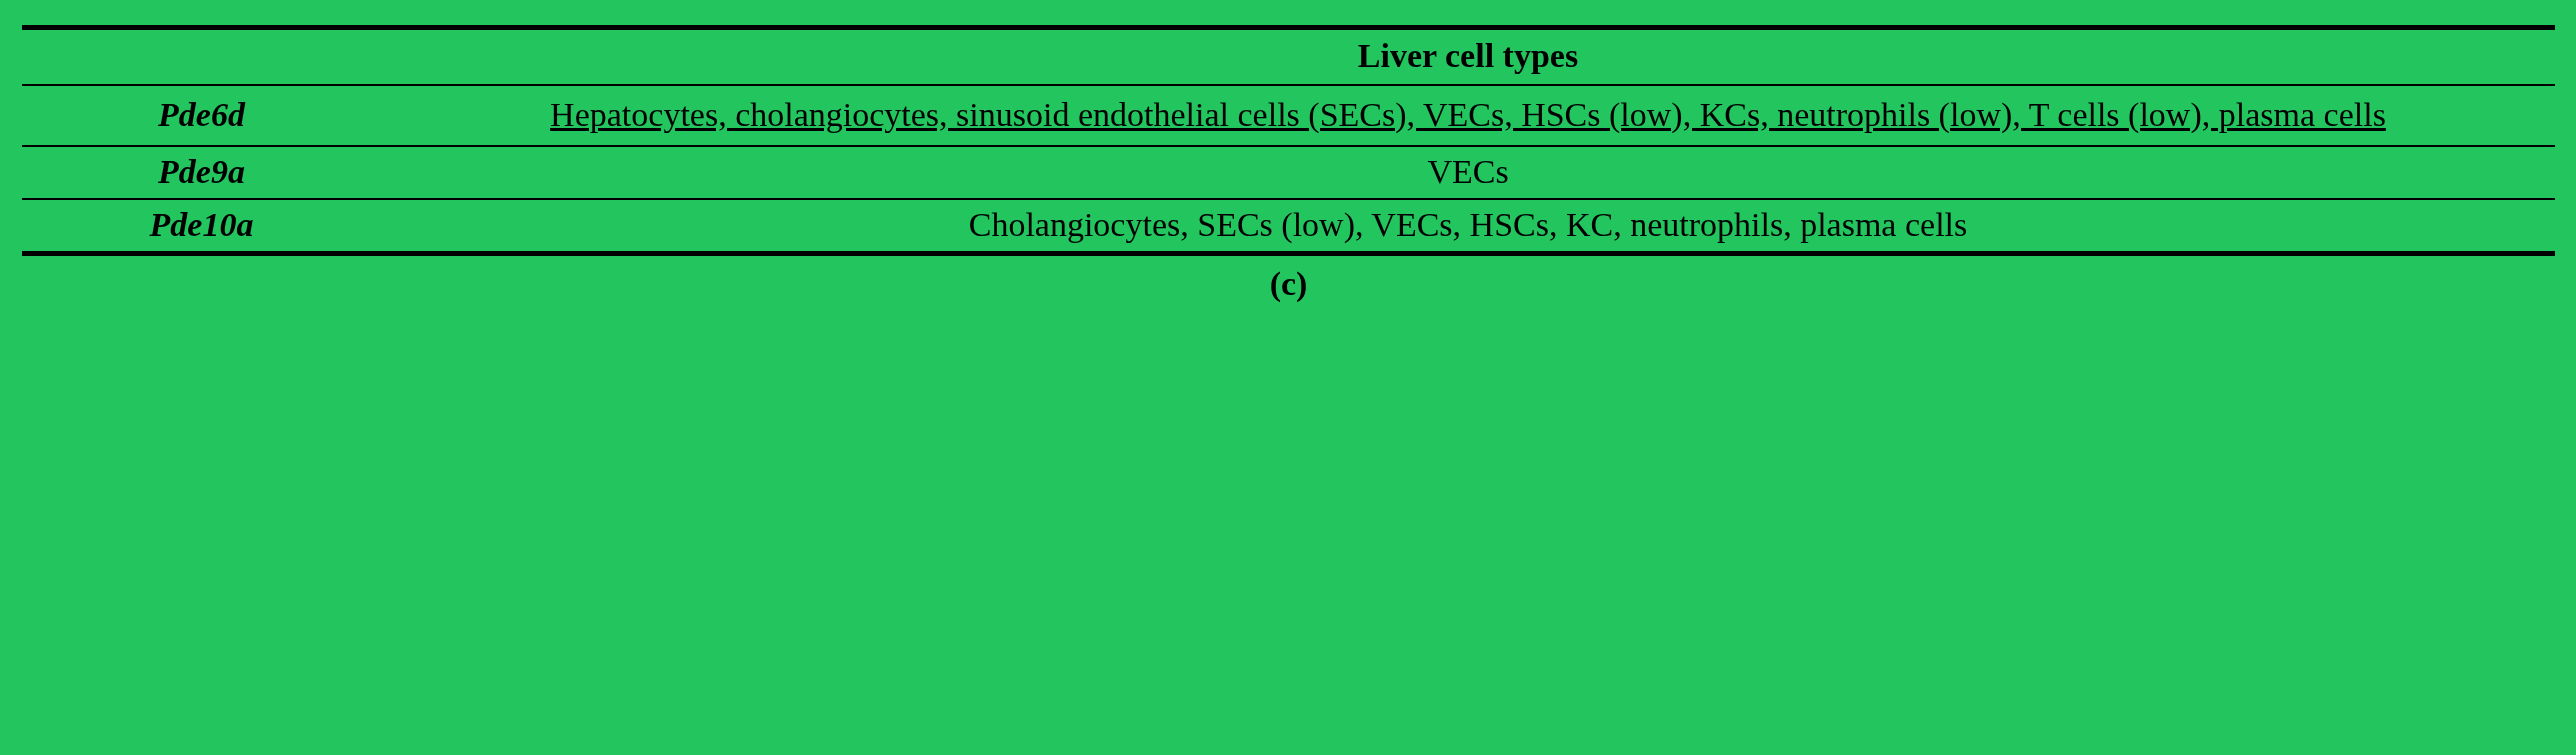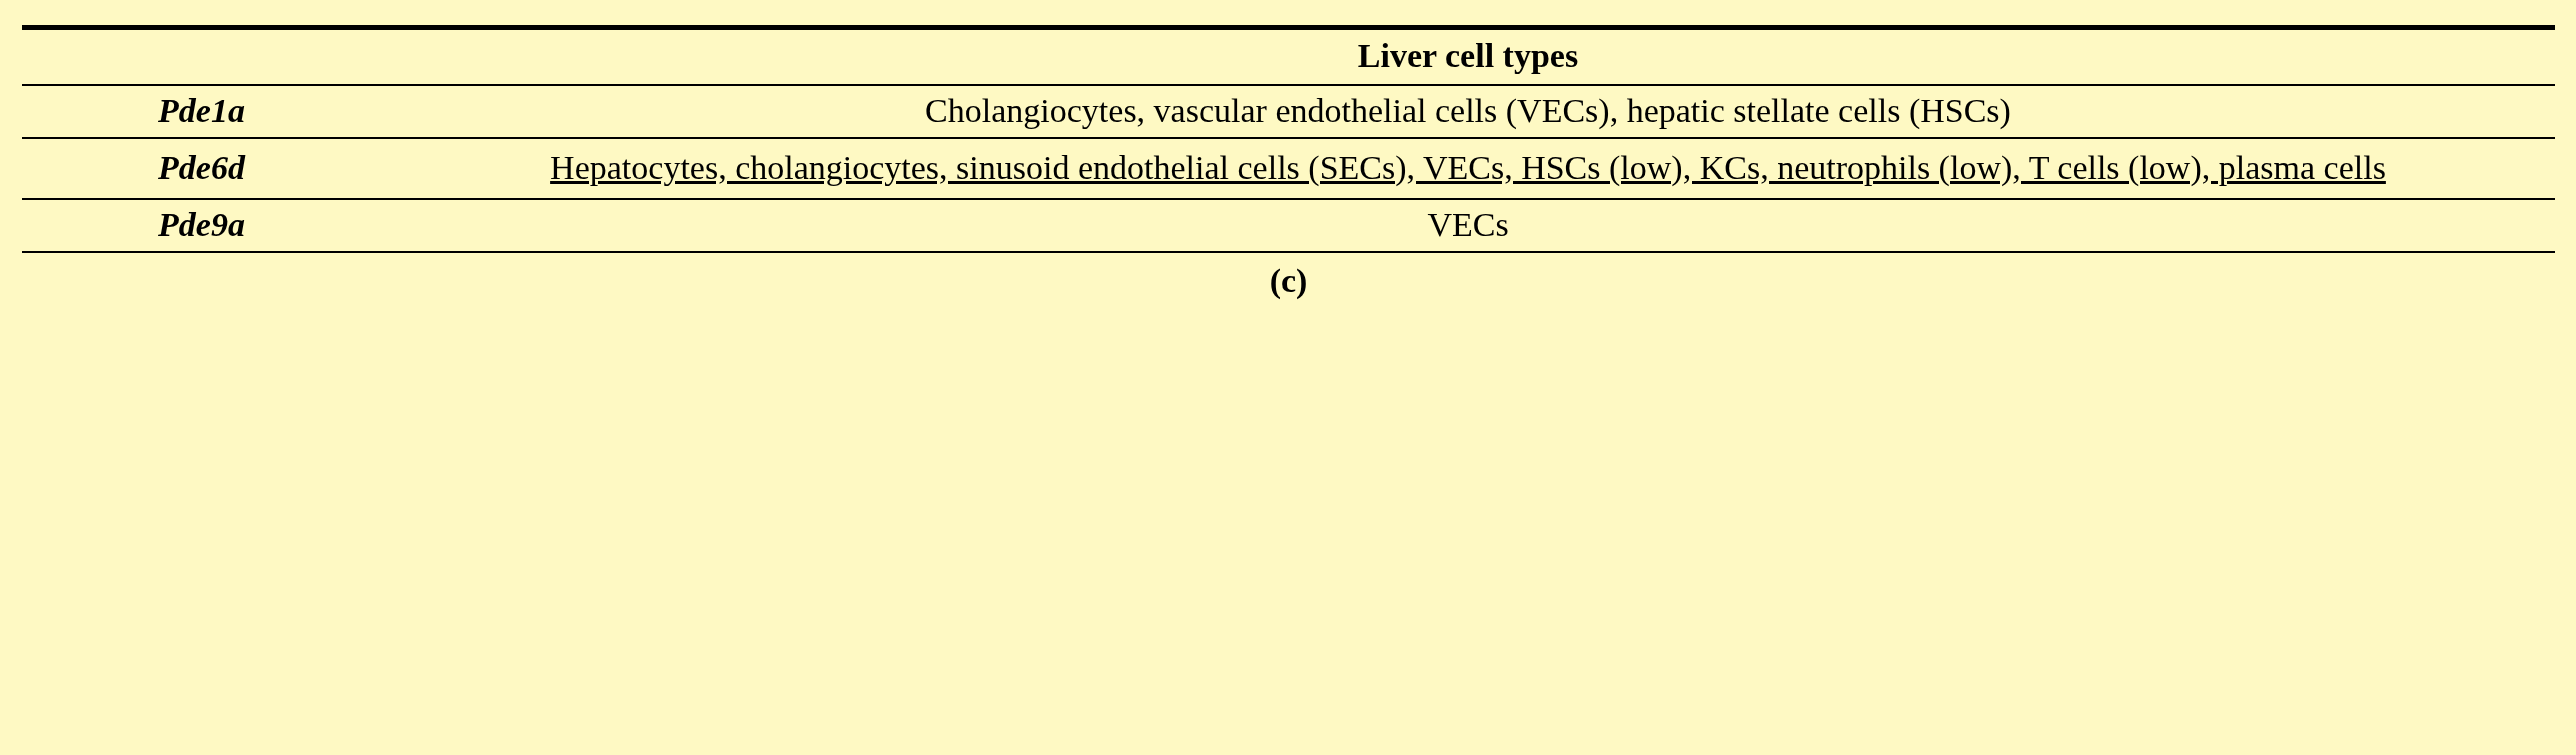--- a/index.html
+++ b/index.html
@@ -8,21 +8,21 @@
     background: #ffffff;
   }
   body {
     font-family: "Liberation Serif", "DejaVu Serif", serif;
     color: #000000;
   }
   .page {
     width: 2576px;
     height: 755px;
     position: relative;
-    background: #fef9c3;
+    background: #22c55e;
     box-sizing: border-box;
     padding: 0;
     overflow: hidden;
   }
   .table-wrap {
     position: absolute;
     left: 22px;
     top: 25.4px;
     width: 2533px;
   }
@@ -93,30 +93,30 @@
         <col class="col-types">
       </colgroup>
       <thead>
         <tr class="rule-top header-row">
           <th class="header-cell"></th>
           <th class="header-cell">Liver cell types</th>
         </tr>
       </thead>
       <tbody>
         <tr>
-          <td class="gene-cell">Pde1a</td>
-          <td class="types-cell">Cholangiocytes, vascular endothelial cells (VECs), hepatic stellate cells (HSCs)</td>
-        </tr>
-        <tr>
           <td class="gene-cell">Pde6d</td>
           <td class="types-cell two-line">Hepatocytes, cholangiocytes, sinusoid endothelial cells (SECs), VECs, HSCs (low), KCs, neutrophils (low), T cells (low), plasma cells</td>
         </tr>
         <tr>
           <td class="gene-cell">Pde9a</td>
           <td class="types-cell">VECs</td>
+        </tr>
+        <tr class="last-row">
+          <td class="gene-cell">Pde10a</td>
+          <td class="types-cell">Cholangiocytes, SECs (low), VECs, HSCs, KC, neutrophils, plasma cells</td>
         </tr>
       </tbody>
     </table>
 
     <div class="caption">
       <b>(c)</b>
     </div>
   </div>
 
 </div>

